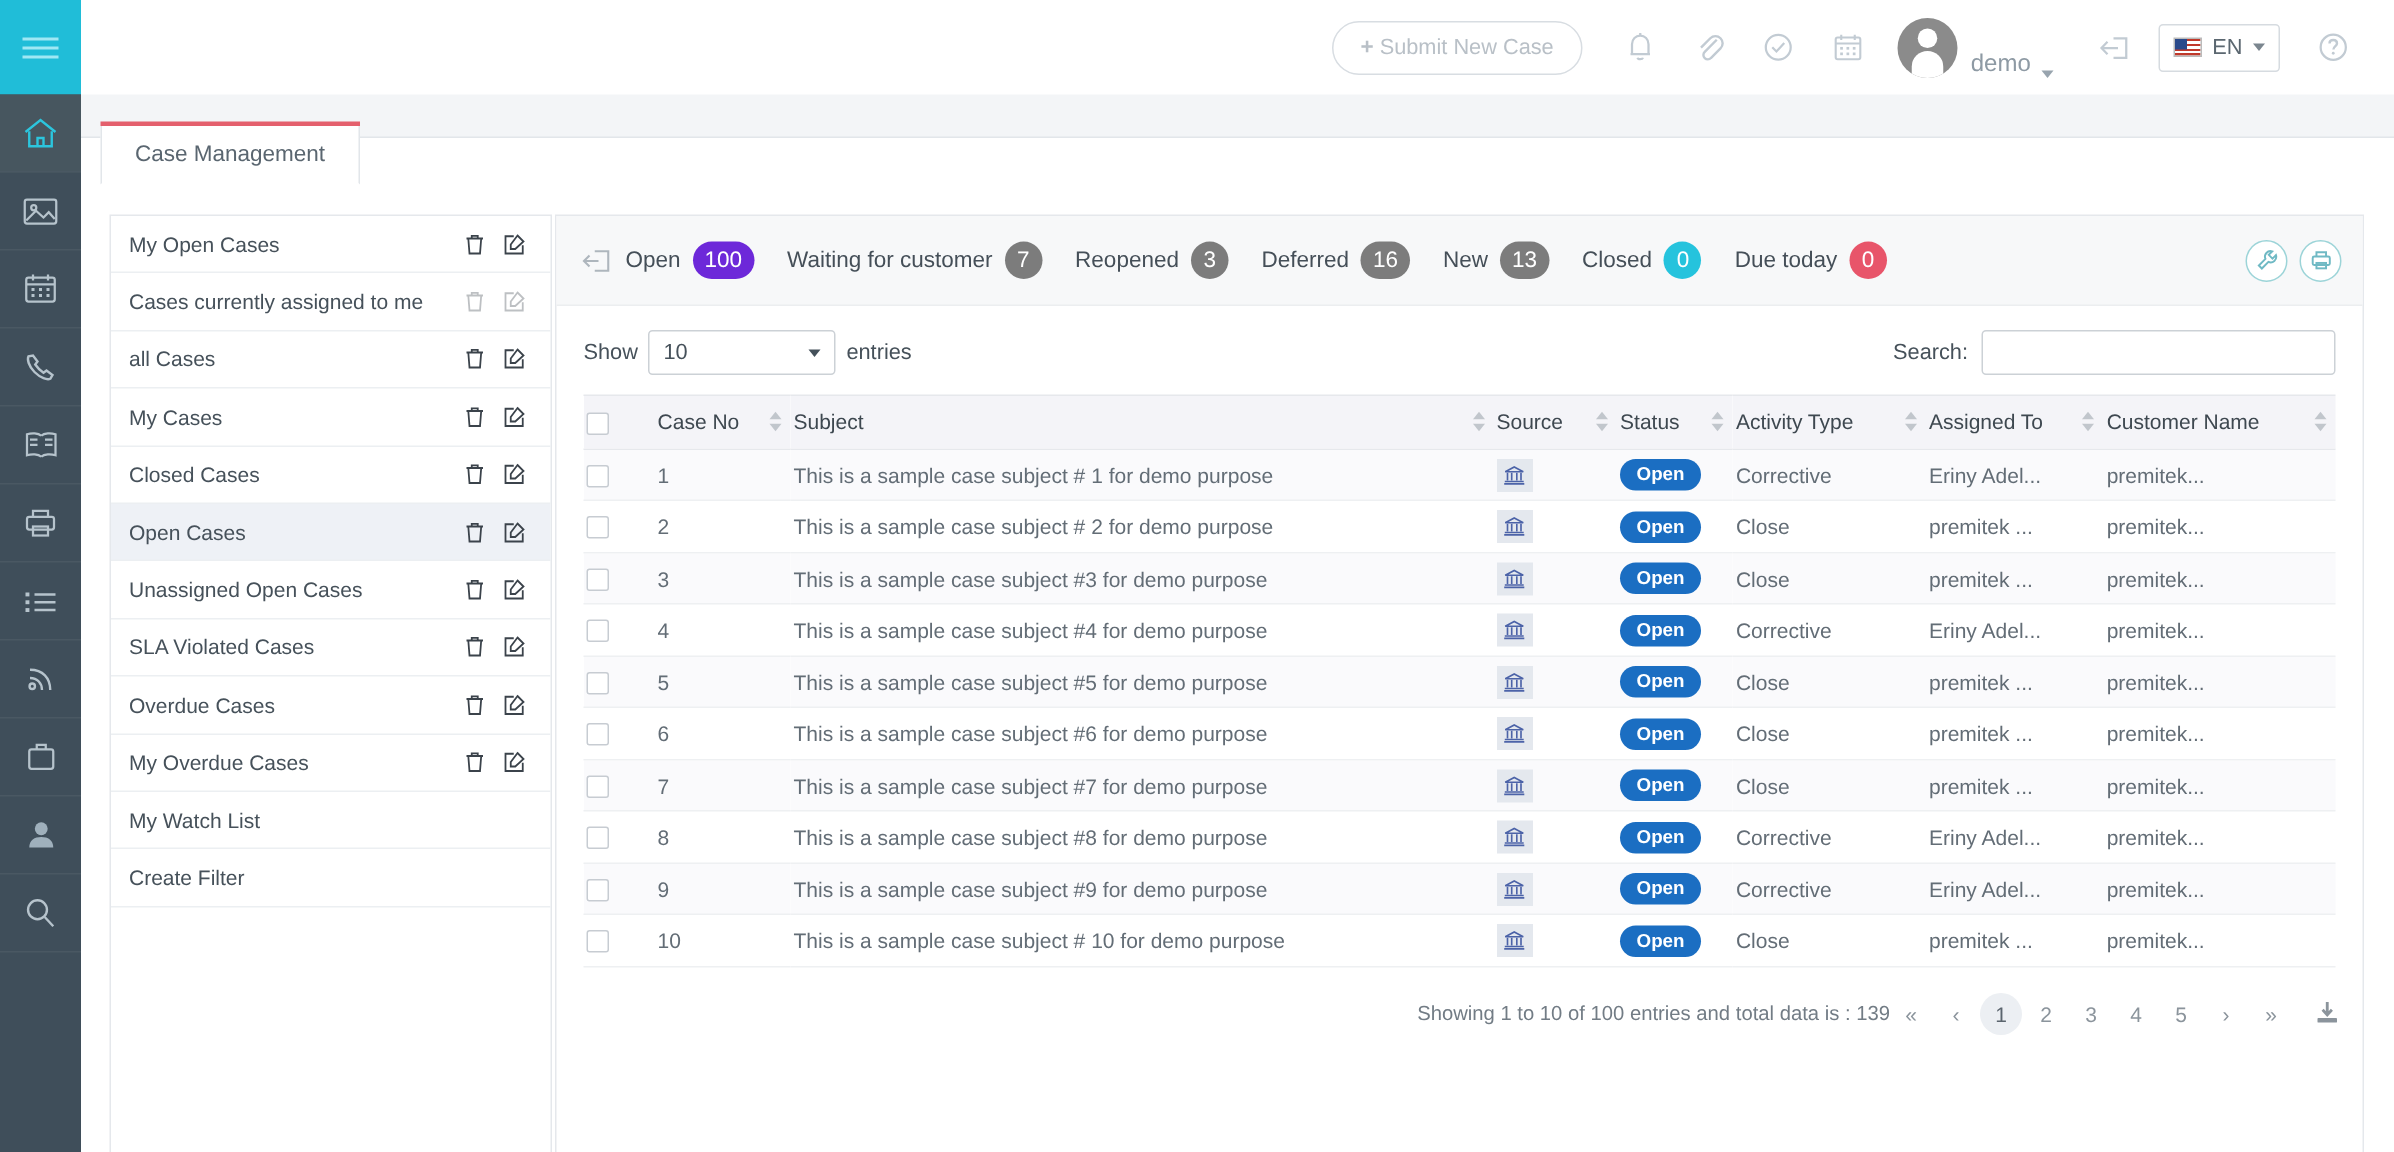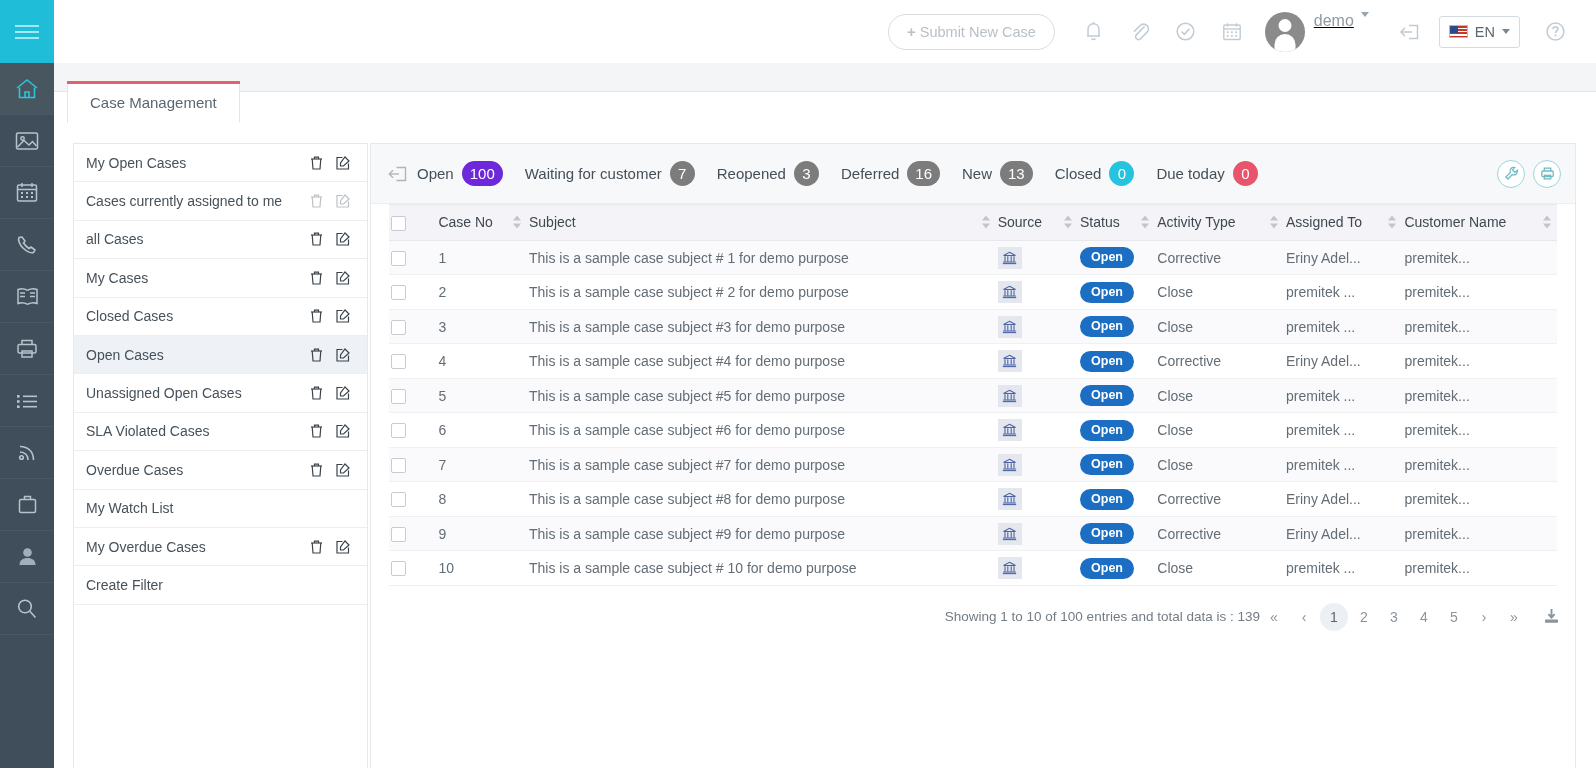--- a/index.html
+++ b/index.html
@@ -47,21 +47,21 @@
     color: #b9c0c7; background: #fff; font-size: 14.5px;
     display: flex; align-items: center; padding: 0 18px; cursor: pointer;
     margin-right: 16px; white-space: nowrap;
   }
   .submit-btn .plus { font-size: 15px; margin-right: 4px; font-weight: bold; }
   .hdr-icon {
     width: 46px; height: 40px; display: flex; align-items: center;
     justify-content: center; cursor: pointer;
   }
   .hdr-icon svg { display: block; }
-  .avatar-wrap { display: flex; align-items: flex-start; cursor: pointer; margin-left: 10px; text-decoration: underline; }
+  .avatar-wrap { display: flex; align-items: flex-end; cursor: pointer; margin-left: 10px; }
   .avatar {
     width: 40px; height: 40px; border-radius: 50%; background: #8b8b8b;
     position: relative; overflow: hidden;
   }
   .avatar::before {
     content: ""; position: absolute; left: 50%; top: 7px;
     transform: translateX(-50%);
     width: 13px; height: 13px; border-radius: 50%; background: #ffffff;
   }
   .avatar::after {
@@ -547,35 +547,35 @@
               <path d="M3.2 4 L4 14 H11 L11.8 4"></path>
               <path d="M5.5 4 V2.2 H9.5 V4"></path>
             </svg>
           <svg width="16" height="16" viewBox="0 0 16 16" fill="none" stroke="#3b434b" stroke-width="1.2">
               <path d="M13.5 8.5 V14 H2 V2.5 H7.5"></path>
               <path d="M10 2 L14 6 L8.5 11 H5.5 V8 Z"></path>
             </svg>
         </span>
       </div>
       <div class="f-item">
-        <span class="f-label">My Watch List</span>
-      </div>
-      <div class="f-item">
         <span class="f-label">My Overdue Cases</span>
         <span class="f-acts">
           <svg width="15" height="16" viewBox="0 0 15 16" fill="none" stroke="#3b434b" stroke-width="1.2">
               <path d="M2 4 H13"></path>
               <path d="M3.2 4 L4 14 H11 L11.8 4"></path>
               <path d="M5.5 4 V2.2 H9.5 V4"></path>
             </svg>
           <svg width="16" height="16" viewBox="0 0 16 16" fill="none" stroke="#3b434b" stroke-width="1.2">
               <path d="M13.5 8.5 V14 H2 V2.5 H7.5"></path>
               <path d="M10 2 L14 6 L8.5 11 H5.5 V8 Z"></path>
             </svg>
         </span>
+      </div>
+      <div class="f-item">
+        <span class="f-label">My Watch List</span>
       </div>
       <div class="f-item">
         <span class="f-label">Create Filter</span>
       </div>
     </div>
 
     <div class="card">
 
       <div class="statbar">
         <div class="collapse-ic">
@@ -622,20 +622,35 @@
           <div class="circ-btn">
             <svg width="15" height="15" viewBox="0 0 15 15" fill="none" stroke="#6fb9c4" stroke-width="1.3">
               <path d="M4.3 5 V2.2 H10.7 V5"></path>
                 <rect x="1.8" y="5" width="11.4" height="5.6" rx="1"></rect>
                 <rect x="4.3" y="9.3" width="6.4" height="3.6"></rect>
             </svg>
           </div>
         </div>
       </div>
 
+      <div class="ctrl-row">
+        <div class="show-grp">
+          <span>Show</span>
+          <span class="sel-wrap">
+            <select class="entries">
+              <option selected="">10</option><option>25</option><option>50</option><option>100</option>
+            </select>
+          </span>
+          <span>entries</span>
+        </div>
+        <div class="search-grp">
+          <span>Search:</span>
+          <input class="search" type="text" value="" style="">
+        </div>
+      </div>
 
       <div class="tbl-wrap">
         <table>
           <colgroup>
             <col class="col-cb">
               <col class="col-no">
               <col class="col-sub">
               <col class="col-src">
             <col class="col-st">
               <col class="col-act">

